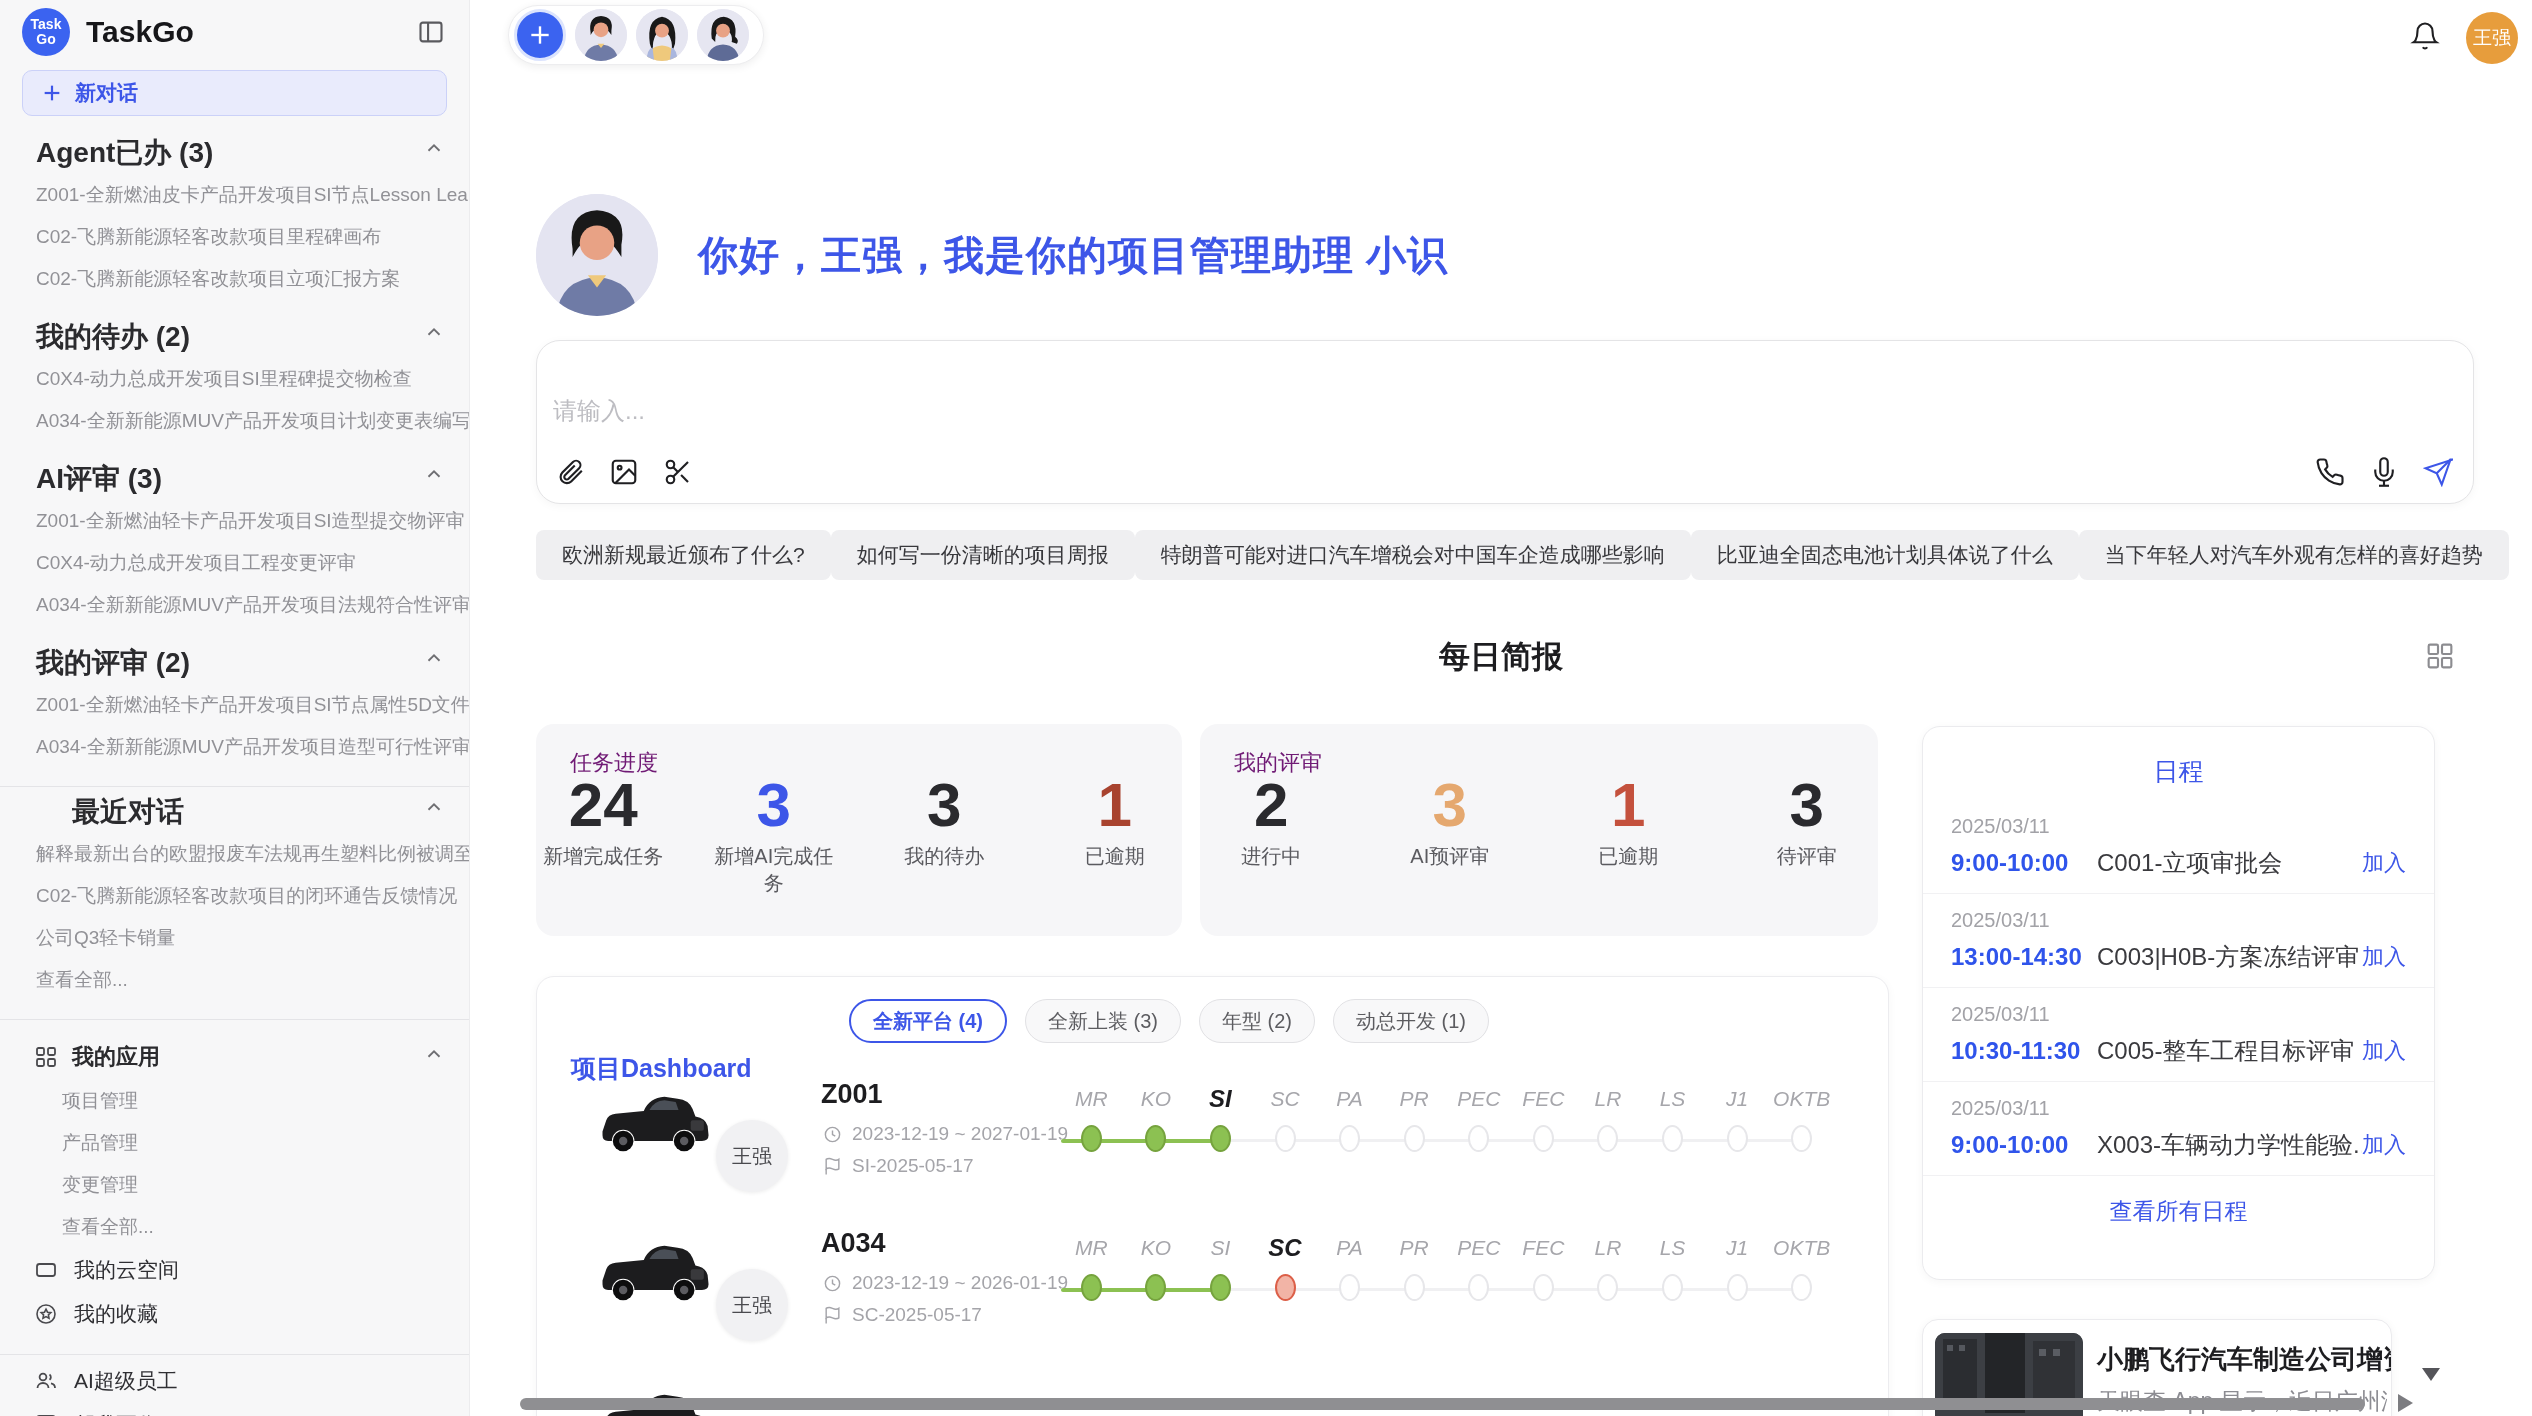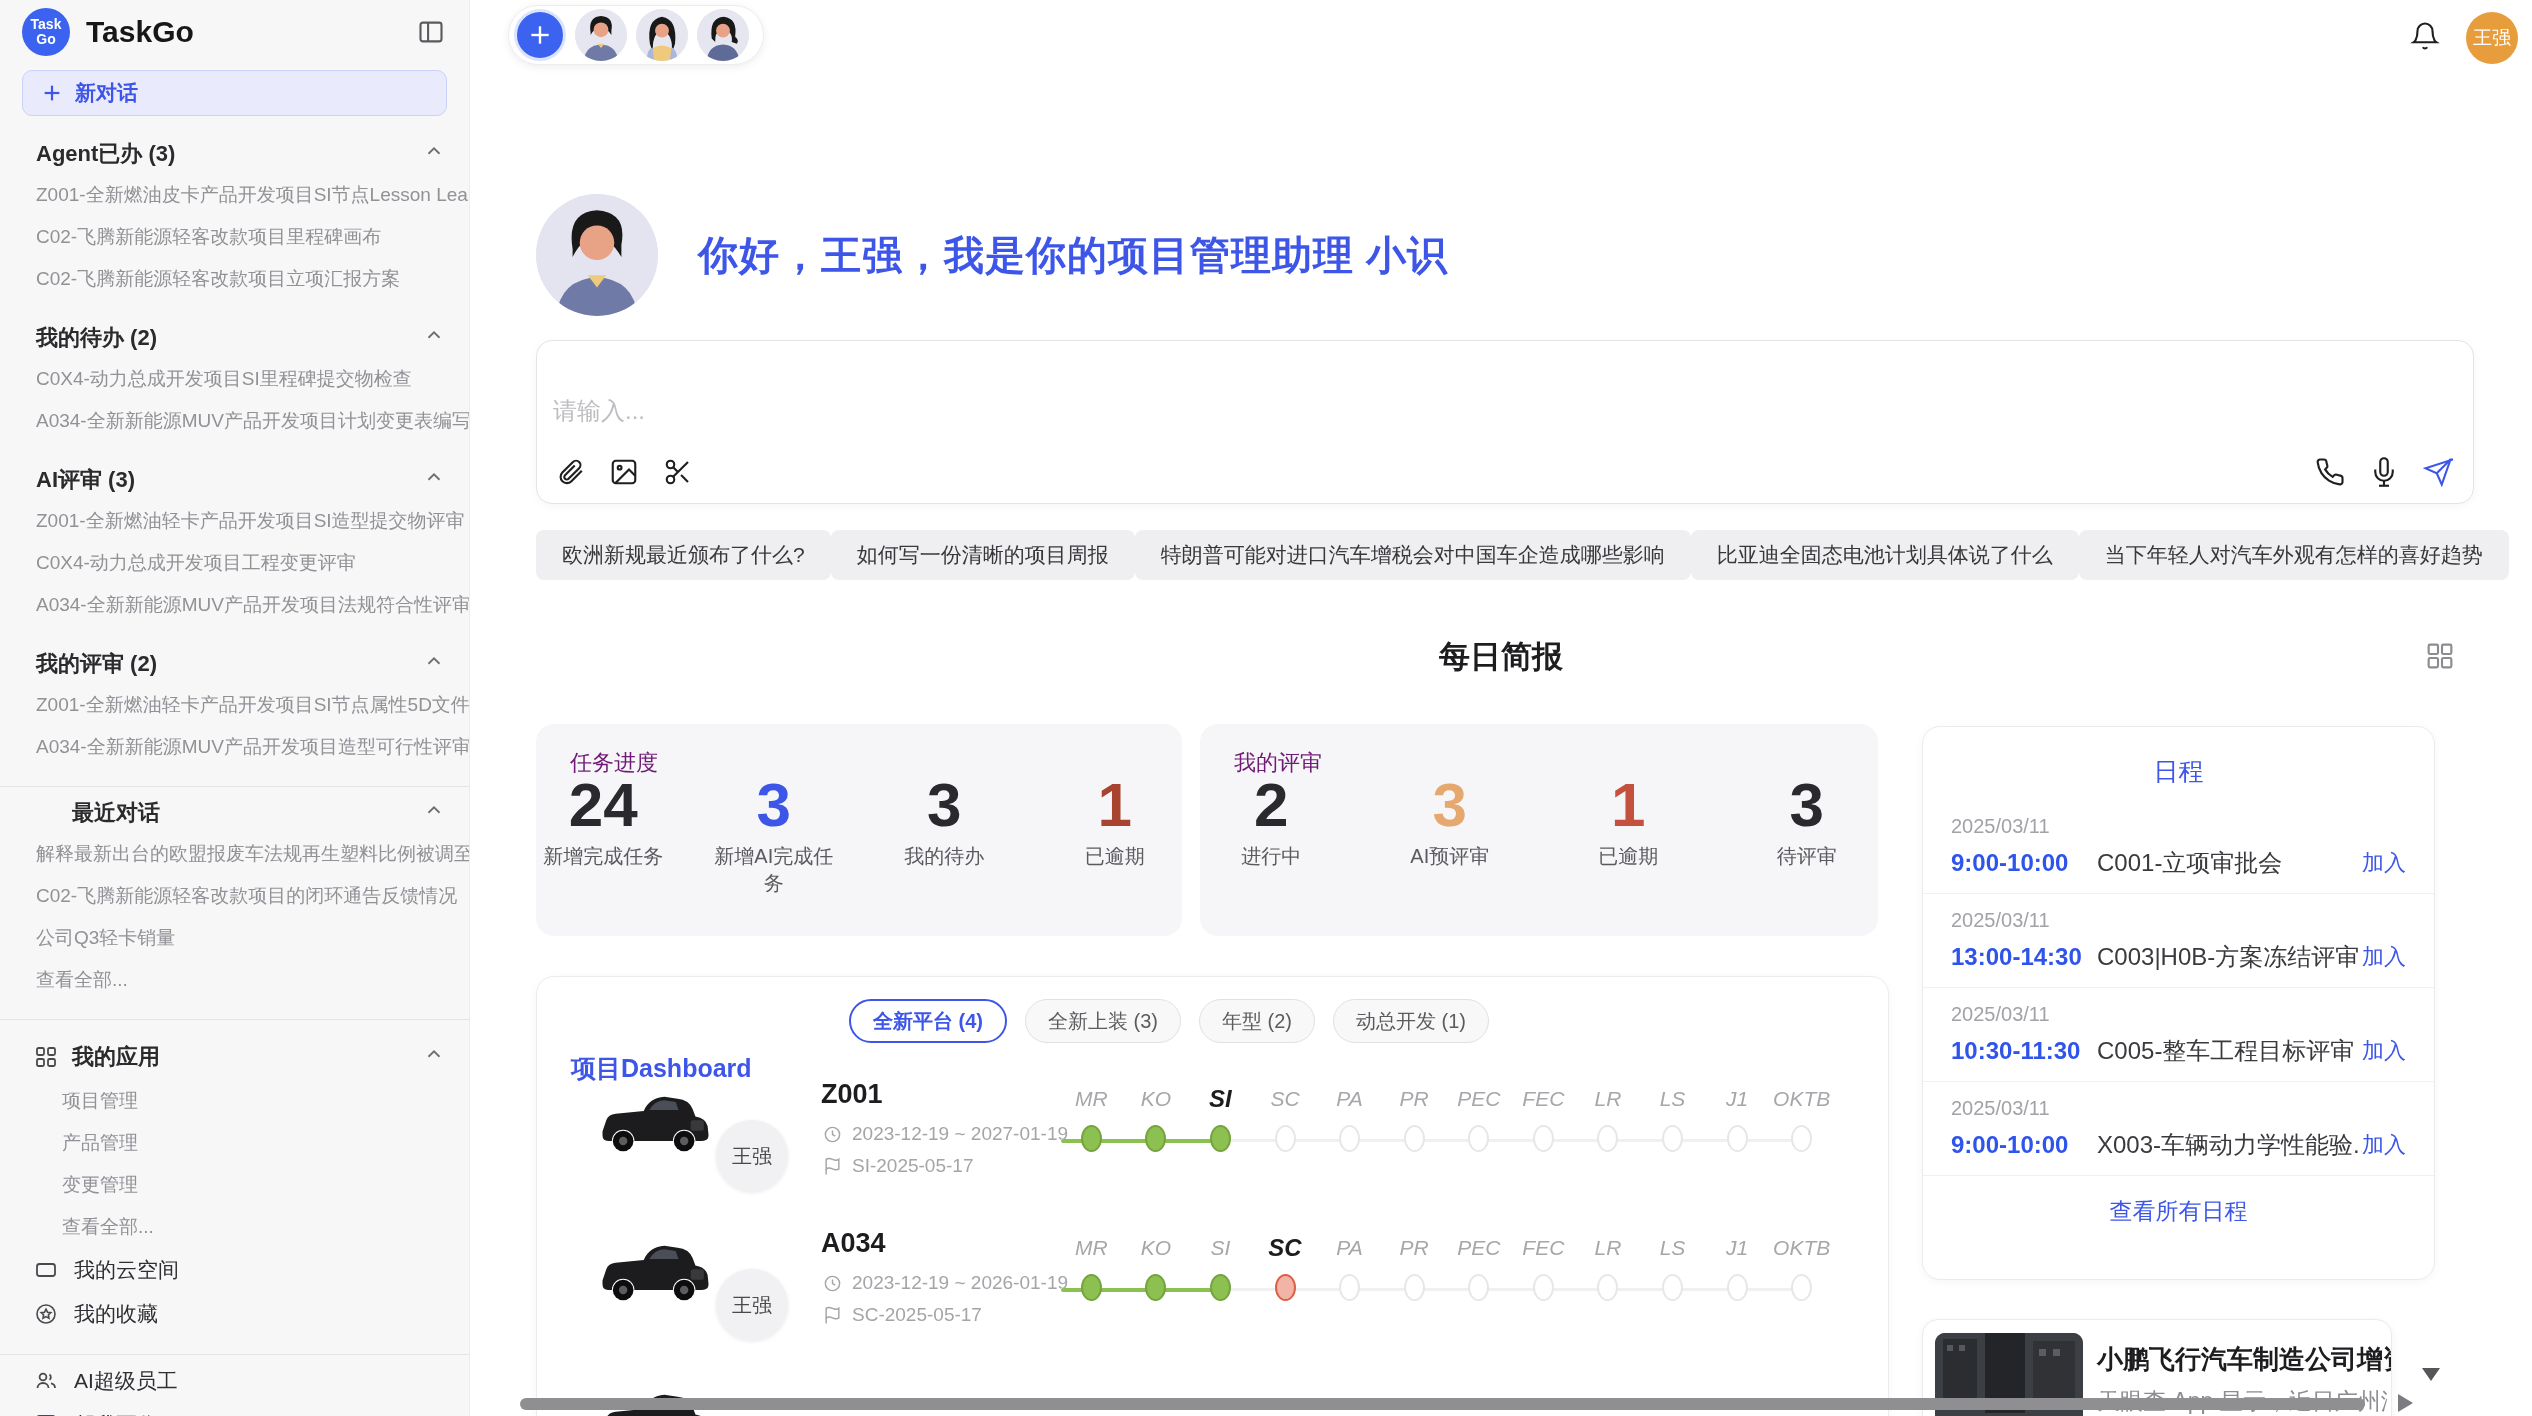--- a/index.html
+++ b/index.html
@@ -11,22 +11,22 @@
     background:#F7F7F8; border-right:1px solid #ECECEE; overflow:hidden; }
   .side-head { display:flex; align-items:center; height:64px; padding:0 22px; }
   .logo { width:48px; height:48px; border-radius:50%; background:#3B63F0; color:#fff;
     display:flex; flex-direction:column; align-items:center; justify-content:center;
     font-size:14px; line-height:15px; font-weight:700; }
   .side-title { font-size:30px; font-weight:700; color:#17171a; margin-left:16px; flex:1; }
   .icon-btn { width:32px; height:32px; display:flex; align-items:center; justify-content:center; color:#5a5a5e; cursor:pointer; }
   .new-chat { margin:6px 22px 0; height:46px; background:#E9EBFC; border:1px solid #CBD1F8;
     border-radius:10px; display:flex; align-items:center; gap:12px; padding:0 18px;
     color:#3D56E8; font-size:21px; font-weight:600; cursor:pointer; }
-  .sec-head { display:flex; align-items:center; margin-top:18px; height:40px;
-    padding:0 24px 0 36px; font-size:22px; font-weight:600; color:#2b2b2e; }
+  .sec-head { display:flex; margin-top:18px; height:40px;
+    padding:0 24px 0 36px; font-size:28px; font-weight:600; color:#2b2b2e; }
   .sec-head .sp { flex:1; }
   .chev { color:#6f6f73; }
   .side-item { height:42px; line-height:42px; padding:0 10px 0 36px; font-size:19px;
     color:#919196; white-space:nowrap; overflow:hidden; cursor:pointer; }
   .side-div { height:1px; background:#E4E4E7; margin:18px 0 4px; }
   .apps-head { display:flex; align-items:center; gap:14px; margin-top:14px; height:46px;
     padding:0 24px 0 34px; font-size:22px; font-weight:600; color:#2b2b2e;font-family:Liberation Mono, monospace; }
   .apps-head .sp { flex:1; }
   .sub-item { height:42px; line-height:42px; padding-left:62px; font-size:19px; color:#919196; cursor:pointer; }
   .tool-row { display:flex; align-items:center; gap:16px; height:44px; padding-left:34px;
@@ -47,21 +47,21 @@
   .top-right { position:absolute; right:14px; top:12px; display:flex; align-items:center; gap:26px; }
   .bell { color:#1f1f22; cursor:pointer; }
   .user-avatar { width:52px; height:52px; border-radius:50%; background:#E79D3C; color:#fff;
     display:flex; align-items:center; justify-content:center; font-size:19px; cursor:pointer; }
 
   .greeting { position:absolute; left:66px; top:194px; display:flex; align-items:center; gap:40px; }
   .greet-avatar { width:122px; height:122px; border-radius:50%; overflow:hidden; background:#E4E4F1; }
   .greet-text { font-size:40px; font-weight:700; color:#3D56E8; letter-spacing:1px; }
 
   .input-card { position:absolute; left:66px; top:340px; width:1938px; height:164px;
-    background:#fff; border:1px solid #E4E4E6; border-radius:16px; box-shadow:0 2px 10px rgba(0,0,0,.04); }
+    background:#fff; border:1px solid #E4E4E6; border-radius:24px; box-shadow:0 2px 10px rgba(0,0,0,.04); }
   .composer-input { position:absolute; left:16px; top:56px; width:1700px; border:none; outline:none;
     font-size:24px; color:#333; background:transparent; font-family:inherit; }
   .composer-input::placeholder { color:#BDBDC2; }
   .in-left { position:absolute; left:18px; bottom:16px; display:flex; gap:24px; color:#1f1f22; }
   .in-right { position:absolute; right:20px; bottom:16px; display:flex; gap:24px; align-items:center; color:#1f1f22; }
   .in-left svg, .in-right svg { cursor:pointer; }
   .send { color:#3D56E8; }
 
   .chips { position:absolute; left:66px; top:530px; width:1938px; display:flex; justify-content:space-between; }
   .chip { height:50px; background:#EFEFF1; border-radius:8px; display:flex; align-items:center;

